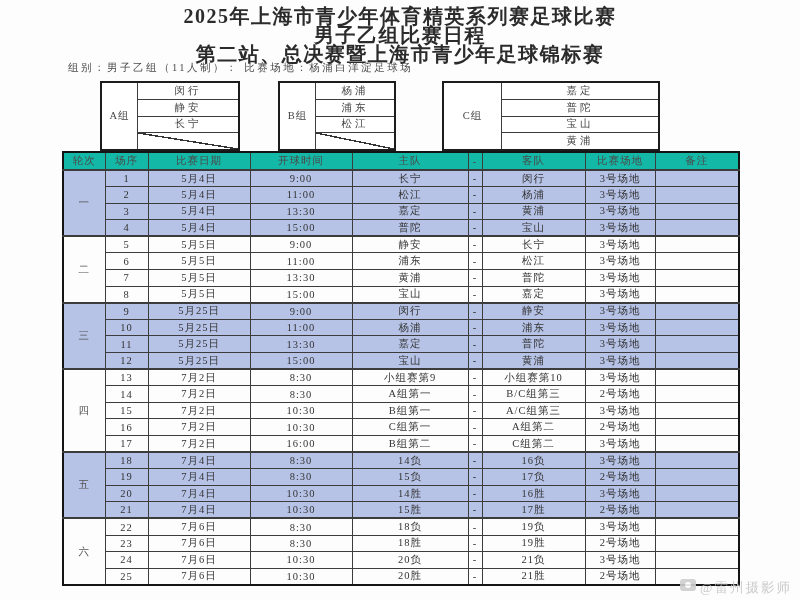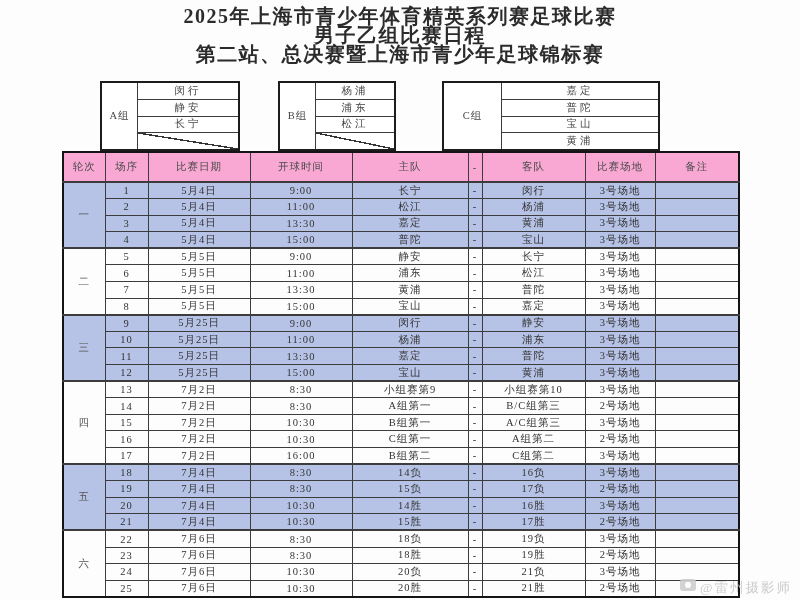--- a/index.html
+++ b/index.html
@@ -53,21 +53,21 @@
   table.schedule {
     position:absolute; top:151px; left:62px; width:676px;
     border-collapse:collapse; table-layout:fixed;
     font-size:10.5px; color:#333;
   }
   table.schedule { border:2px solid #141414; }
   table.schedule th, table.schedule td {
     border:1px solid #3c3c3c; text-align:center; vertical-align:middle;
     padding:0; overflow:hidden; white-space:nowrap; letter-spacing:1px;
   }
-  table.schedule th { height:30px; font-weight:normal; color:#4a4a4a; background:#f9a8d4; }
+  table.schedule th { height:18px; font-weight:normal; color:#4a4a4a; background:#14b8a6; }
   table.schedule td { height:16.6px; }
   tr.hl td { background:#b6c3e6; }
   td.round-cell, th.col-round { border-right-width:2px; }
   td.dash-cell, th.col-dash { border-left-width:2px; border-right-width:2px; }
   tr.round-start td { border-top-width:2px; }
   td.round-cell { color:#555; }
 
   
   .watermark {
     position:absolute; right:8px; bottom:3px;
@@ -88,20 +88,21 @@
 <body>
 
 <div class="doc">
 
   <div class="titles">
     <div class="title-line">2025年上海市青少年体育精英系列赛足球比赛</div>
     <div class="title-line">男子乙组比赛日程</div>
     <div class="title-line">第二站、总决赛暨上海市青少年足球锦标赛</div>
   </div>
 
+  <div class="info-line">组别：男子乙组（11人制）：  比赛场地：杨浦白洋淀足球场</div>
 
   <div id="group-tables">
       <div class="group g-a">
         <div class="group-label">A组</div>
         <div class="group-teams">
           <div class="group-team-row">闵行</div>
           <div class="group-team-row">静安</div>
           <div class="group-team-row">长宁</div>
           <div class="group-team-row slash-cell"></div>
         </div>

